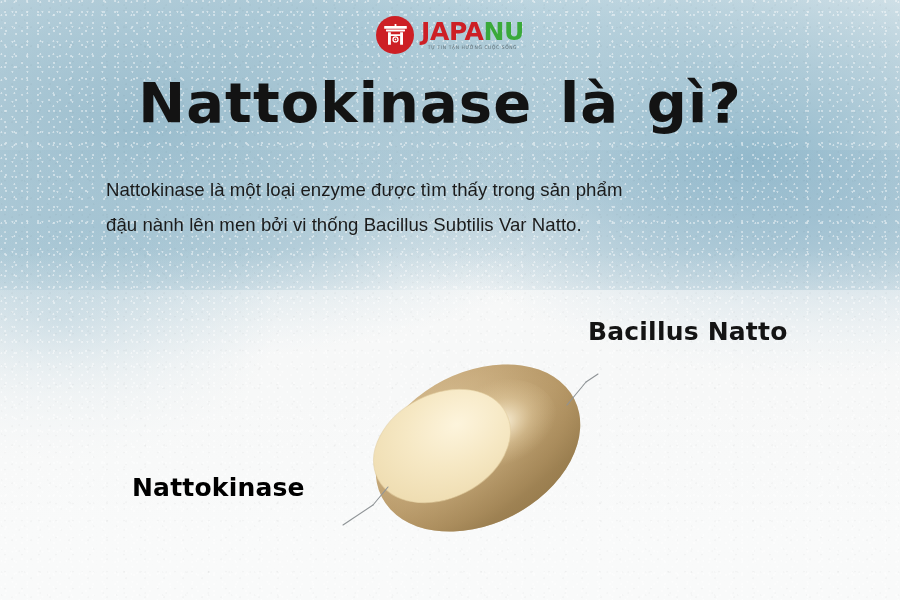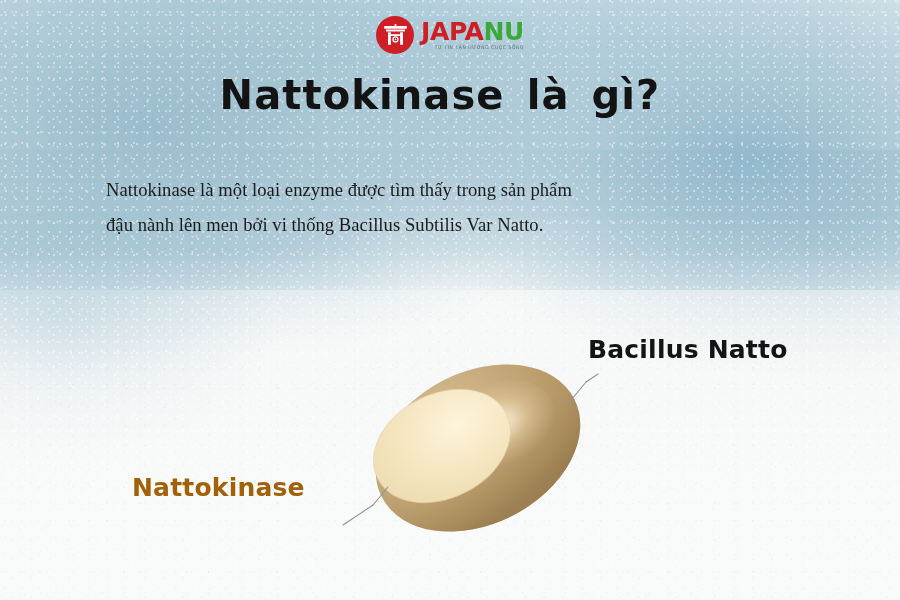--- a/index.html
+++ b/index.html
@@ -87,21 +87,21 @@
     background: #cd1f25;
     display: flex;
     align-items: center;
     justify-content: center;
     flex: none;
   }
   .torii-badge svg { display: block; }
   .logo-text {
     display: flex;
     flex-direction: column;
-    align-items: flex-end;
+    align-items: center;
     line-height: 1;
   }
   .logo-word {
     font-family: "DejaVu Sans", sans-serif;
     font-weight: bold;
     font-size: 25px;
     letter-spacing: -0.4px;
     line-height: 1;
     white-space: nowrap;
   }
@@ -119,33 +119,33 @@
   }
 
   
   #title {
     position: absolute;
     left: 0; top: 74px;
     width: 880px;
     text-align: center;
     font-family: "DejaVu Sans", sans-serif;
     font-weight: bold;
-    font-size: 40px;
+    font-size: 56px;
     letter-spacing: 1.1px;
     color: #131313;
     line-height: 1.05;
     word-spacing: 7px;
   }
 
   
   #lead {
     position: absolute;
     left: 106px; top: 172px;
     width: 692px;
-    font-family: Liberation Serif, serif;
+    font-family: Liberation Sans, sans-serif;
     font-size: 18.6px;
     line-height: 35px;
     color: #1b1b1b;
     letter-spacing: 0.05px;
   }
   #lead .pline { display: block; white-space: nowrap; }
 
   
   #bean {
     position: absolute;
@@ -154,30 +154,30 @@
   }
 
   
   .callout {
     position: absolute;
     font-family: "DejaVu Sans", sans-serif;
     font-weight: bold;
     white-space: nowrap;
   }
   #label-bacillus {
-    left: 588px; top: 335px;
+    left: 588px; top: 317px;
     font-size: 25px;
     letter-spacing: 0.2px;
     color: #141414;
   }
   #label-nattokinase {
     left: 132px; top: 473px;
     font-size: 25px;
     letter-spacing: 0.2px;
-    color: #a16207;
+    color: #000000;
   }
 </style>
 </head>
 <body>
 
 <div id="poster">
 
   <div class="wash wash-top"></div>
   <div class="wash wash-mid"></div>
   <div class="wash wash-left"></div>

